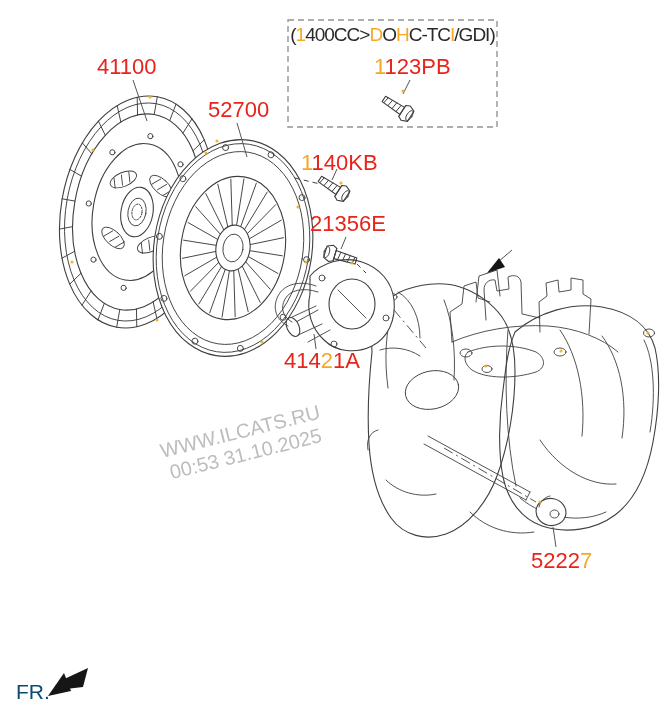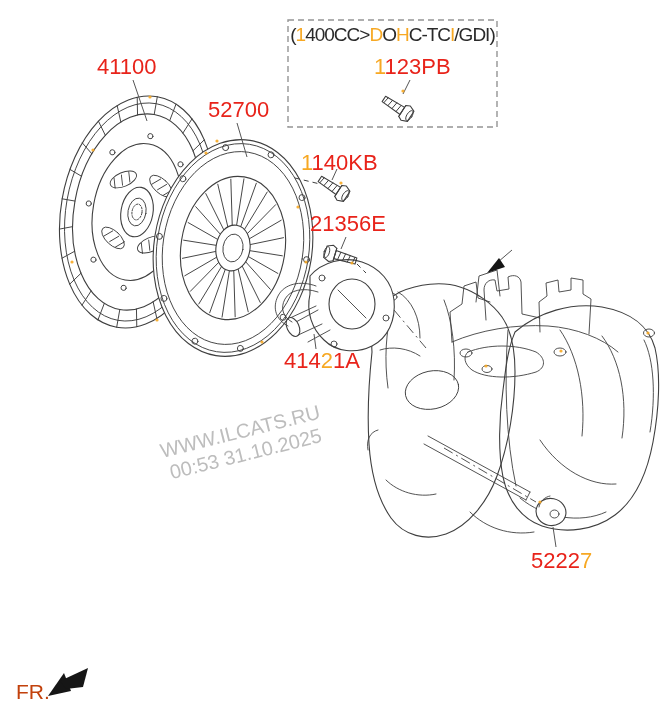--- a/index.html
+++ b/index.html
@@ -44,21 +44,21 @@
   }
 
   .watermark{
     position:absolute;left:128px;top:420px;width:230px;
     transform:rotate(-14deg);
     color:var(--watermark-gray,#bdbdbd);
     font-size:20px;line-height:1.15;text-align:center;white-space:nowrap;
   }
   .fr-label{
     position:absolute;left:16px;top:681px;font-size:21px;line-height:1;
-    color:#c2410c;
+    color:#0c4a6e;
   }
 </style>
 </head>
 <body>
 
 <div class="stage">
 
   <svg class="art" width="669" height="727" viewBox="0 0 669 727" xmlns="http://www.w3.org/2000/svg">
 
     <defs>

